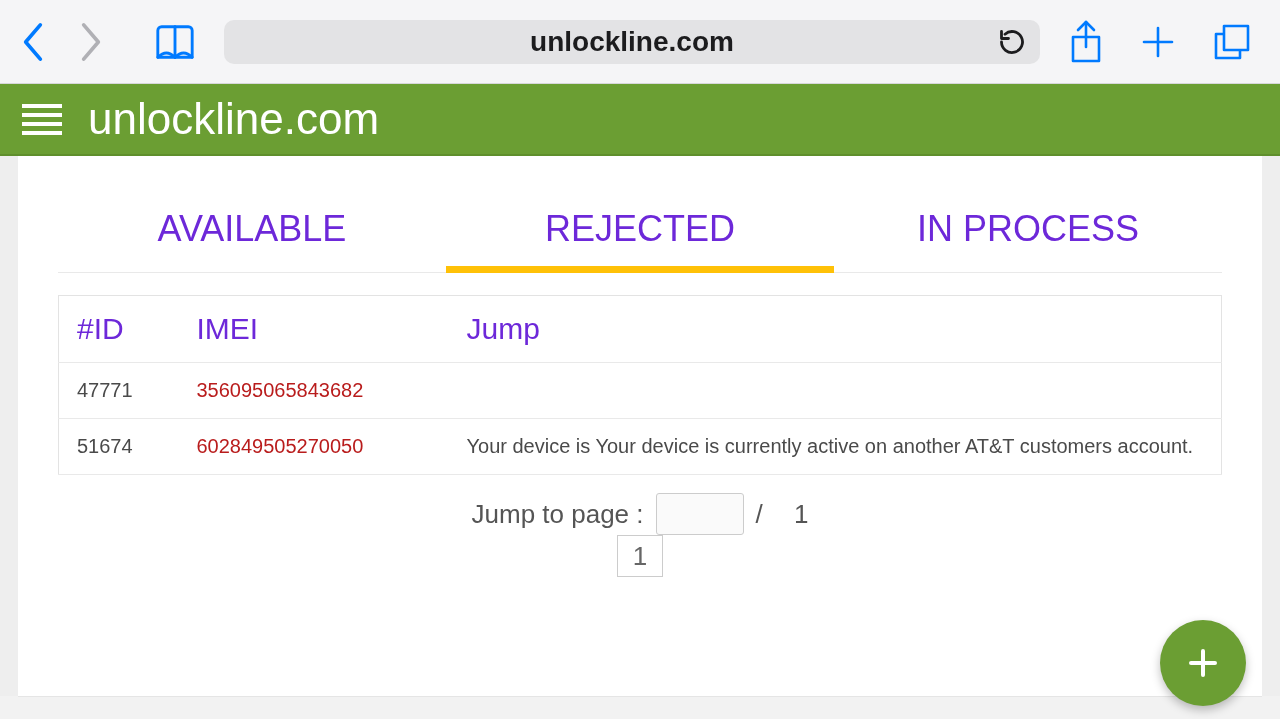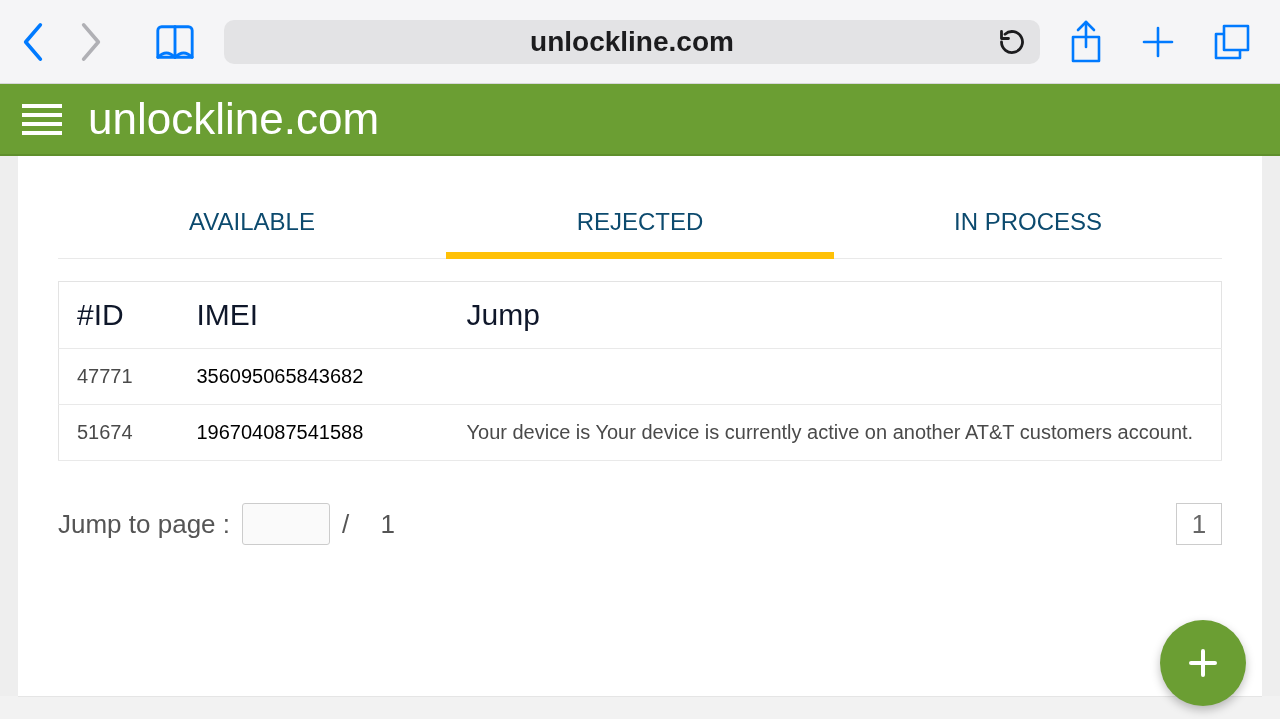--- a/index.html
+++ b/index.html
@@ -61,22 +61,22 @@
   }
   .tabs {
     display:flex;
     border-bottom:1px solid #e9e9e9;
     margin-bottom: 22px;
   }
   .tab {
     flex:1;
     text-align:center;
     padding: 22px 0;
-    font-size: 24px;
-    color:#0c4a6e;
+    font-size: 36px;
+    color:#6d28d9;
     font-weight:400;
     position:relative;
     cursor:pointer;
   }
   .tab.active::after{
     content:"";
     position:absolute;
     left:0; right:0; bottom:-1px;
     height:7px;
     background:#ffc107;
@@ -88,29 +88,29 @@
   }
   table.data th, table.data td {
     text-align:left;
     font-weight:400;
     padding: 16px 18px;
     font-size:20px;
     color:#4a4a4a;
     border-bottom:1px solid #e9e9e9;
     vertical-align: middle;
   }
-  table.data th { font-size:30px; color:#0f172a; }
-  .imei-link { color:#000000;margin-top:24px; }
+  table.data th { font-size:30px; color:#6d28d9; }
+  .imei-link { color:#b91c1c;margin-top:24px; }
   .pager-row {
     display:flex;
     align-items:center;
-    justify-content:space-between;
-    margin-top: 42px;
+    margin-top: 18px;
     font-size:26px;
     color:#555;
+    flex-direction:column;
   }
   .pager-left { display:flex; align-items:center; gap:12px;}
   .page-input {
     width:88px; height:42px;
     border:1px solid #ccc;
     border-radius:3px;
     font-size:24px;
     text-align:center;
     background:#fafafa;
   }
@@ -229,21 +229,21 @@
         </tr>
       </thead>
       <tbody>
         <tr>
           <td>47771</td>
           <td><span class="imei-link">356095065843682</span></td>
           <td></td>
         </tr>
         <tr>
           <td>51674</td>
-          <td><span class="imei-link">196704087541588</span></td>
+          <td><span class="imei-link">602849505270050</span></td>
           <td>Your device is Your device is currently active on another AT&amp;T customers account.</td>
         </tr>
       </tbody>
     </table>
 
     <div class="pager-row">
       <div class="pager-left">
         <span>Jump to page :</span>
         <input class="page-input" type="text" style="">
         <span>/</span>

